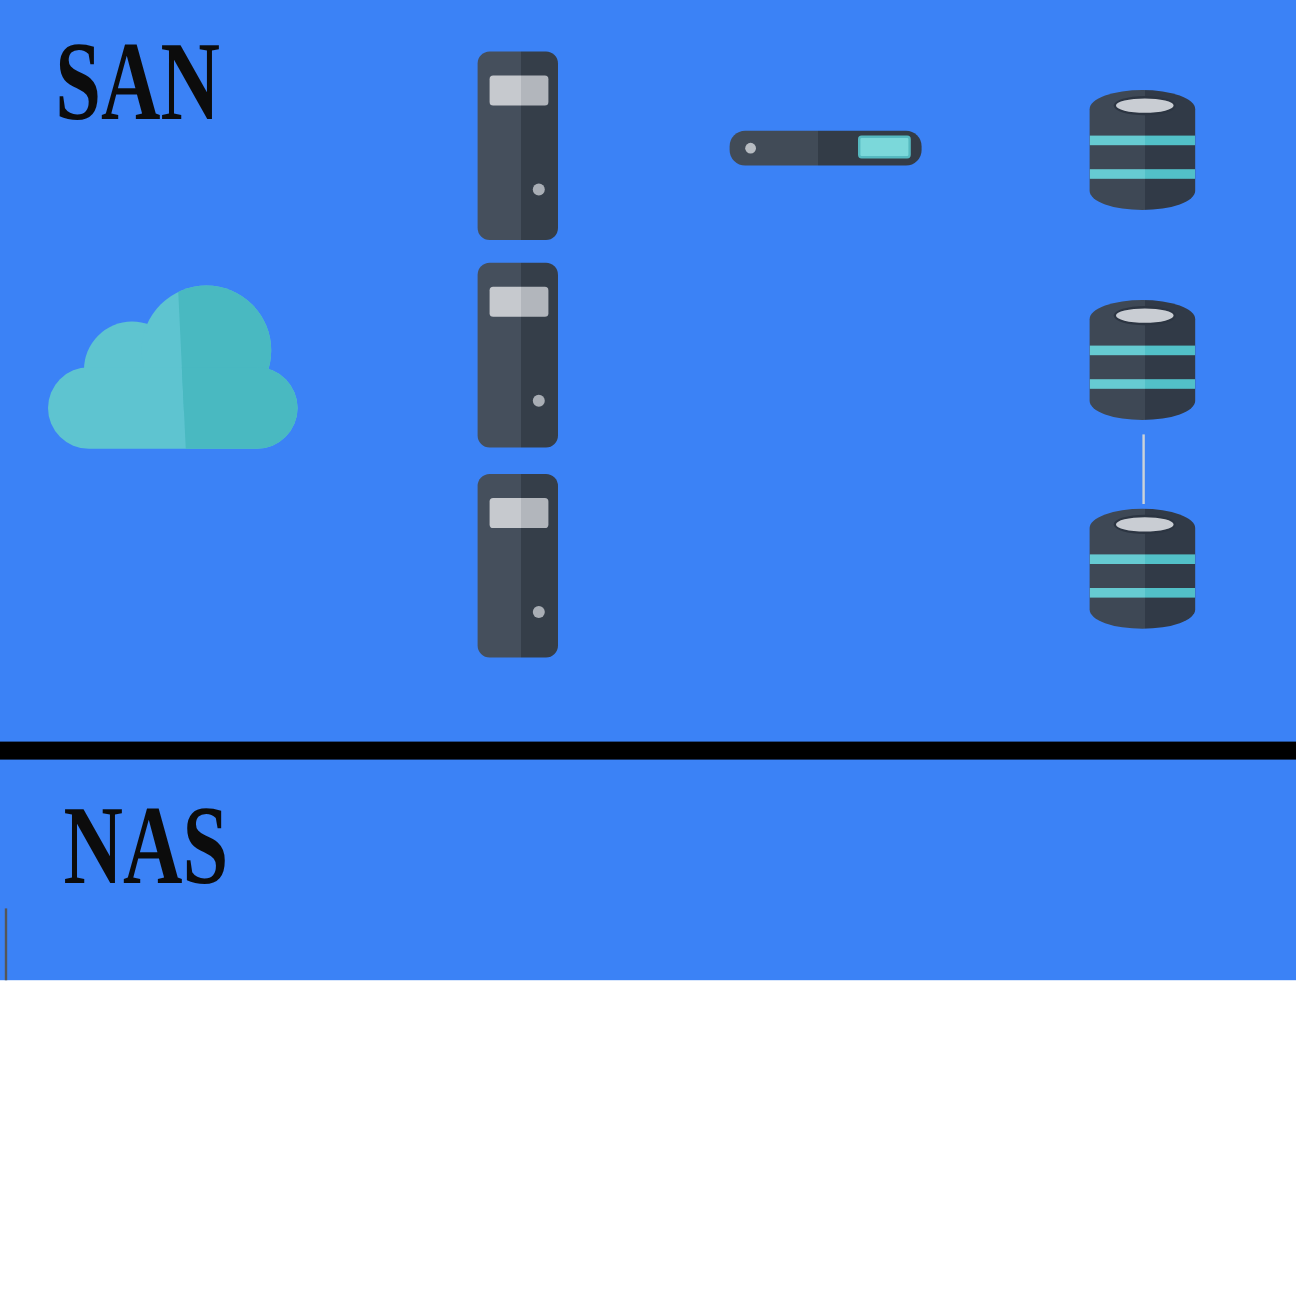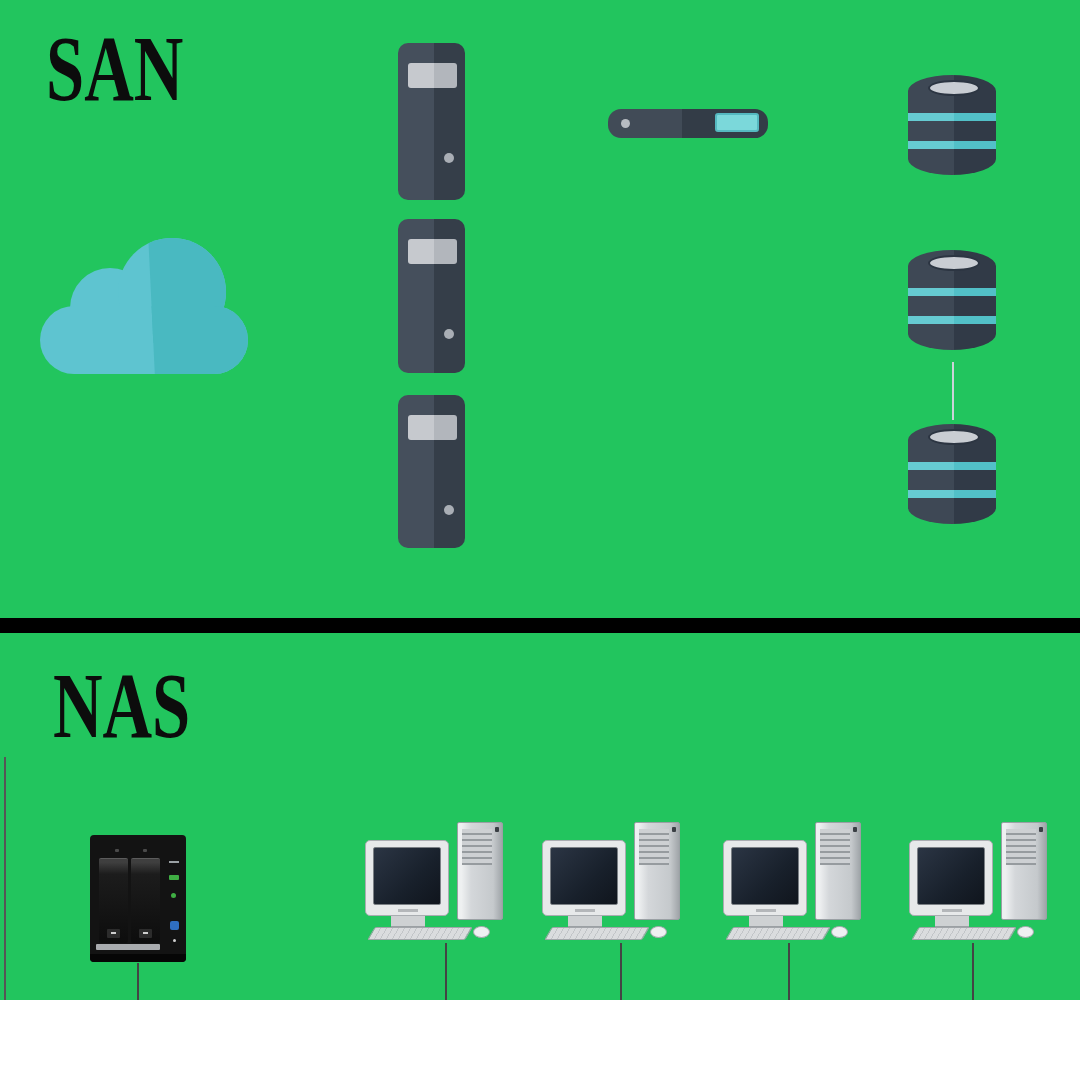--- a/index.html
+++ b/index.html
@@ -1,18 +1,18 @@
 <!DOCTYPE html>
 <html><head>
 <meta charset="utf-8">
 <style>
   html,body{margin:0;padding:0;background:#fff;}
   #page{
-    position:relative;width:1080px;height:1000px;overflow:hidden;
-    background:#22c55e;font-family:"Liberation Sans",sans-serif;
+    position:relative;width:1080px;height:817px;overflow:hidden;
+    background:#3b82f6;font-family:"Liberation Sans",sans-serif;
   }
   .abs{position:absolute;}
 
   
   .big-title{
     font-family:"Liberation Serif","DejaVu Serif",serif;
     font-weight:700;font-size:94px;line-height:1;color:#0c0c0c;
     transform:scaleX(0.73);transform-origin:0 0;white-space:nowrap;
   }
 

